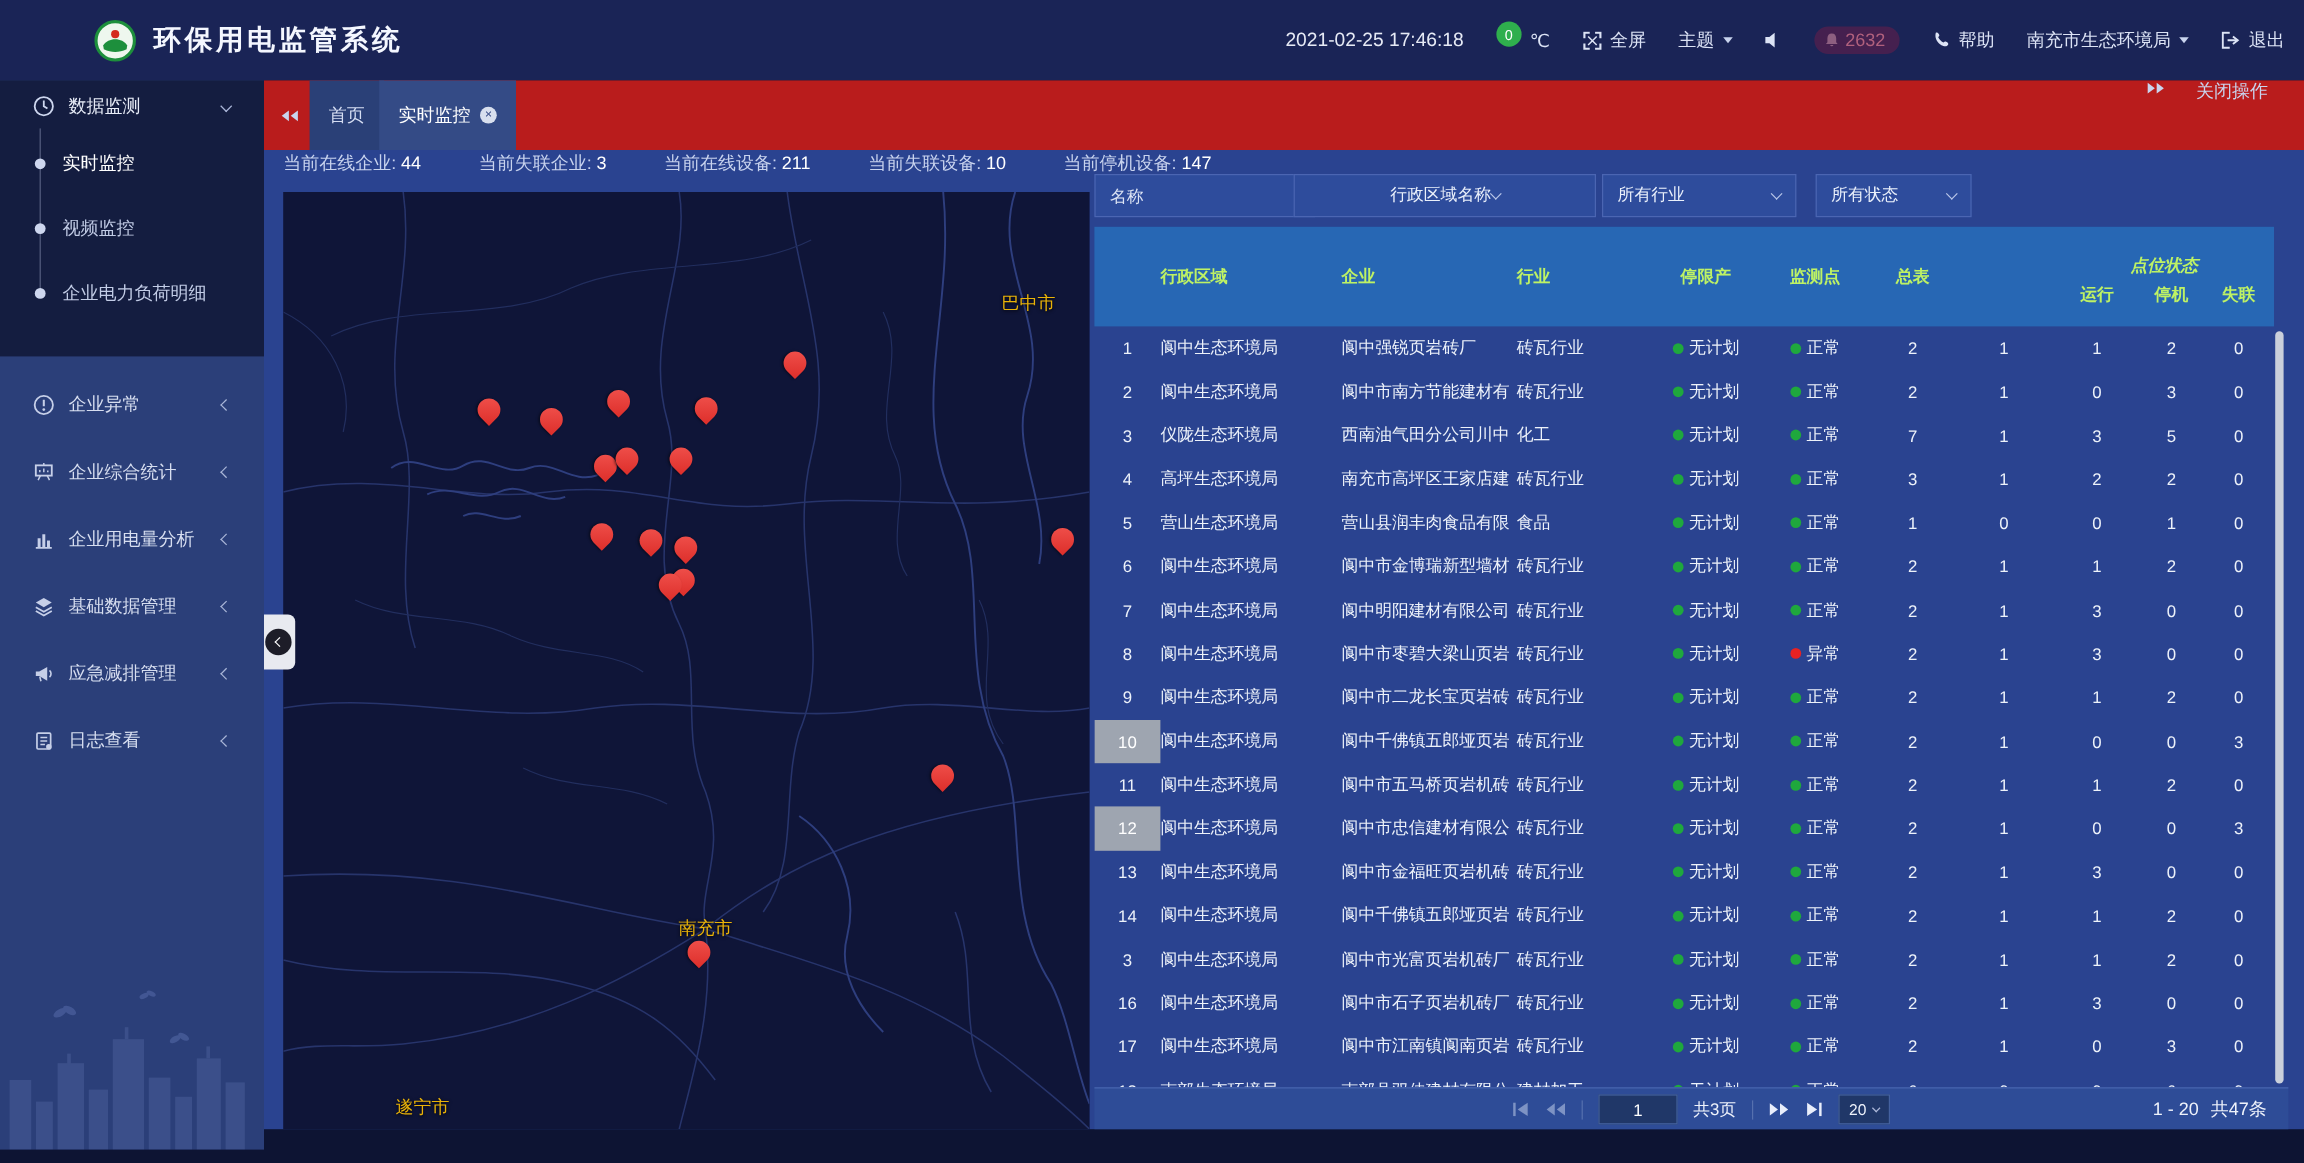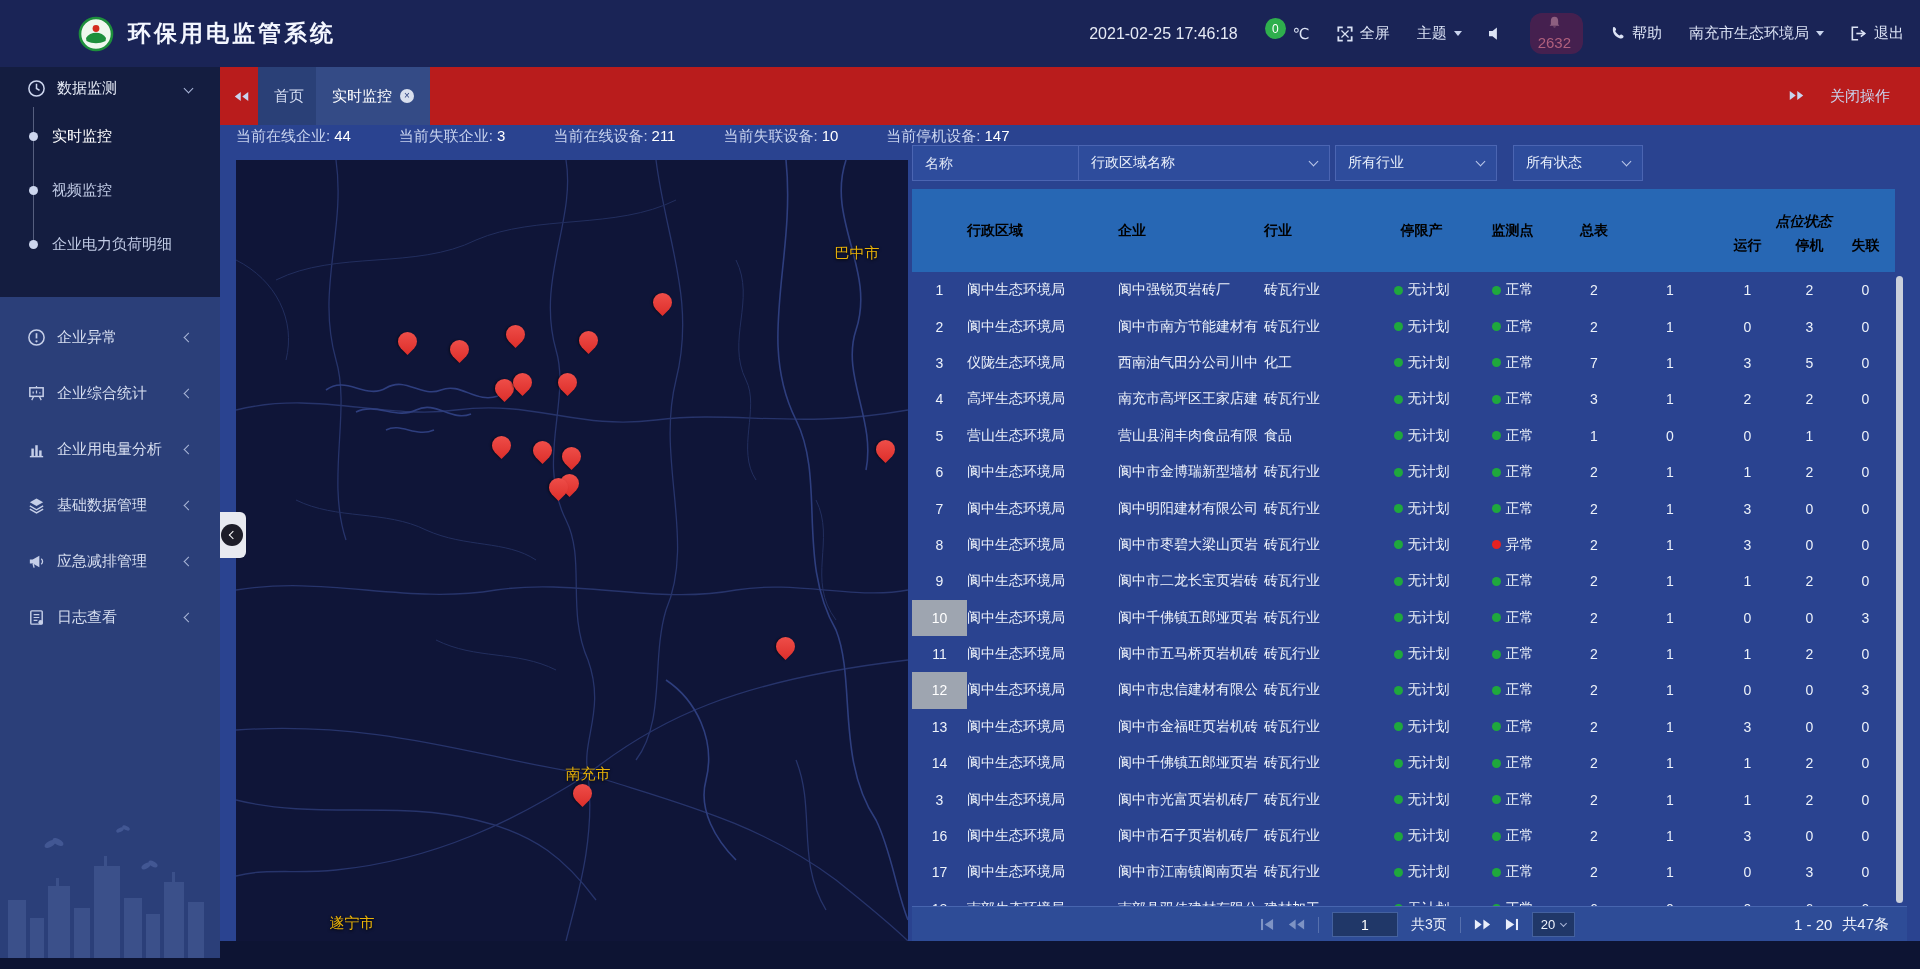--- a/index.html
+++ b/index.html
@@ -15,21 +15,21 @@
          color:#f4f7ff; font-size:23px; font-weight:bold; letter-spacing:3px; }
   .hdr-right { position:absolute; right:16px; top:0; height:67px; display:flex; align-items:center; gap:27px; }
   .hdr-item { display:flex; align-items:center; gap:7px; color:#dce3f5; font-size:15px; white-space:nowrap; }
   .hdr-item svg { display:block; }
   .datetime { font-size:16px; color:#e6eaf5; }
   .temp-badge { width:21px; height:21px; border-radius:50%; background:#2faf4d; color:#fff;
          font-size:12px; display:flex; align-items:center; justify-content:center; transform:translateY(-5px); }
   .caret-down { width:0; height:0; border-left:4px solid transparent; border-right:4px solid transparent;
          border-top:5px solid #c9d4ee; }
   .notif-pill { display:flex; align-items:center; gap:5px; background:rgba(105,30,75,.55);
-         border-radius:12px; padding:3px 12px 3px 8px;flex-direction:column; }
+         border-radius:12px; padding:3px 12px 3px 8px; }
   .notif-pill .cnt { color:#b0607d; font-size:15px; }
 
   
   .sidebar { position:absolute; left:0; top:67px; width:220px; height:891px; background:#2b3f79; }
   .sb-group { background:#141d40; padding-bottom:26px; }
   .sb-parent { height:42px; display:flex; align-items:center; padding-left:27px; color:#e8edf8; font-size:15px; cursor:pointer; }
   .sb-parent .ic { width:19px; height:19px; margin-right:11px; color:#cdd6ee; }
   .sb-parent .lbl { flex:1; }
   .sb-parent .chev { margin-right:28px; }
   .sb-children { position:relative; }
@@ -56,21 +56,21 @@
 
   
   .tabbar { position:absolute; left:220px; top:67px; width:1700px; height:58px; background:#b91c1c; }
   .tab-scroll-left { position:absolute; left:14px; top:0; height:58px; display:flex; align-items:center; color:#c9d4ee; cursor:pointer; }
   .tab { position:absolute; top:0; height:58px; display:flex; align-items:center; gap:8px;
          color:#d5ddf2; font-size:15px; padding:0 16px; cursor:pointer; }
   .tab.home { left:38px; background:#2a4077; }
   .tab.active { left:96px; background:#344b86; color:#fff; }
   .tab-close { width:14px; height:14px; border-radius:50%; background:#d8dfee; color:#2c4180;
          font-size:10px; line-height:14px; text-align:center; }
-  .tabbar-right { position:absolute; right:30px; top:0; height:58px; display:flex; align-items:center; gap:26px;
+  .tabbar-right { position:absolute; right:30px; top:0; height:58px; display:flex; gap:26px;
          color:#c9d4ee; font-size:15px; }
 
   
   .content { position:absolute; left:220px; top:125px; width:1700px; height:816px; background:#2a4390; }
   .stats-bar { position:absolute; left:236px; top:127px; display:flex; gap:48px; z-index:2; }
   .stat { font-size:15px; color:#c8d3ee; }
   .stat b { color:#ffffff; font-weight:normal; margin-left:4px; }
 
   
   .map { position:absolute; left:236px; top:160px; width:672px; height:781px; background:#0f1538; overflow:hidden; }
@@ -85,21 +85,21 @@
          color:#eaf0fb; font-size:14px; padding:0 12px; outline:none; font-family:inherit; }
   .f-input::placeholder { color:#dde4f4; opacity:1; }
   .f-sel { position:absolute; top:145px; height:36px; background:#2e4c9c; border:1px solid rgba(90,115,190,.65);
          color:#eaf0fb; font-size:14px; display:flex; align-items:center; justify-content:space-between;
          padding:0 12px; cursor:pointer; }
   .f-sel .chev { color:#bcc9ea; margin-top:-3px; }
 
   
   .tbl-cols { display:grid; grid-template-columns:55px 143px 152px 116px 87px 95px 68px 84px 71px 53px 59px; }
   .thead { position:absolute; left:912px; top:189px; width:983px; height:83px; background:#2767b4;
-         color:#000000; font-size:14px; font-weight:bold; grid-template-rows:44px 39px; }
+         color:#bef264; font-size:14px; font-weight:bold; grid-template-rows:44px 39px; }
   .th { display:flex; align-items:center; justify-content:center; grid-row:1/3; }
   .th.l { justify-content:flex-start; }
   .th.group { grid-row:1; grid-column:9/12; align-items:flex-end; padding-bottom:2px; font-style:italic; }
   .th.sub { grid-row:2; align-items:flex-start; padding-top:4px; }
   .tbody { position:absolute; left:912px; top:272px; width:983px; height:634px; overflow:hidden; }
   .trow { height:36.4px; color:#edf2fa; font-size:14px; }
   .tc { display:flex; align-items:center; justify-content:center; overflow:hidden; white-space:nowrap; }
   .tc.left { justify-content:flex-start; }
   .tc.pad8 { padding-left:8px; }
   .tc.pad2 { padding-left:2px; }
@@ -403,21 +403,21 @@
         <div class="pin" style="left:306px;top:304px;"></div>
         <div class="pin" style="left:335px;top:310px;"></div>
         <div class="pin" style="left:333px;top:337px;"></div>
         <div class="pin" style="left:322px;top:341px;"></div>
         <div class="pin" style="left:549px;top:500px;"></div>
         <div class="pin" style="left:346px;top:647px;"></div>
       </div>
   </div>
 
   <input class="f-input" style="left: 912px; width: 184px;" placeholder="名称">
-  <div class="f-sel" style="left:1078px;width:252px;">
+  <div class="f-sel" style="left:1078px;width:252px;justify-content:center;">
     <span>行政区域名称</span>
     <span class="chev down"></span>
   </div>
   <div class="f-sel" style="left:1335px;width:162px;text-align:center;">
     <span>所有行业</span>
     <span class="chev down"></span>
   </div>
   <div class="f-sel" style="left:1513px;width:130px;">
     <span>所有状态</span>
     <span class="chev down"></span>

